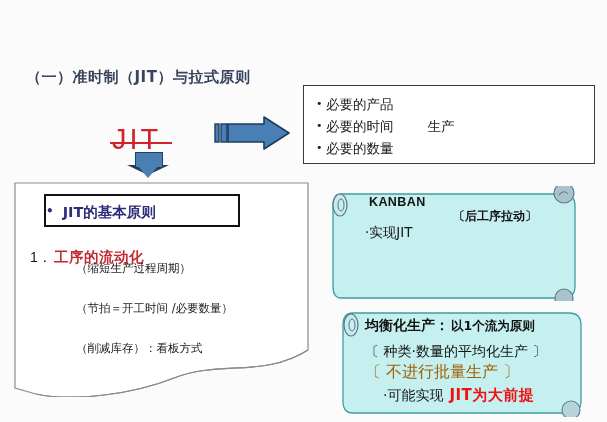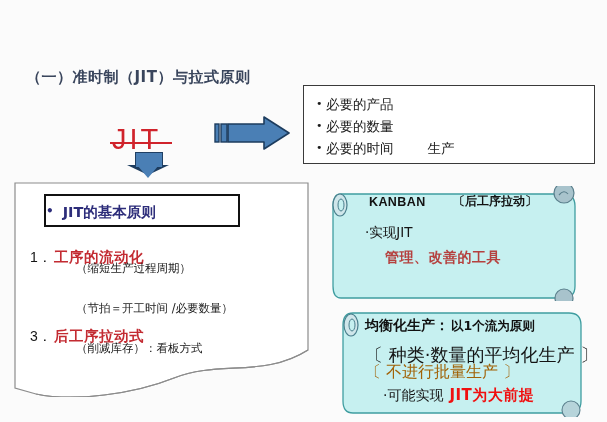--- a/index.html
+++ b/index.html
@@ -252,21 +252,21 @@
     font-size: 12.5px;
     font-weight: bold;
     color: #121212;
     letter-spacing: 0.4px;
     font-family: "Liberation Sans", sans-serif;
     white-space: nowrap;
   }
   .kb-paren {
     position: absolute;
     left: 126px;
-    top: 7px;
+    top: 22px;
     font-size: 12px;
     font-weight: bold;
     color: #121212;
     white-space: nowrap;
   }
   .kb-line1 {
     position: absolute;
     left: 38px;
     top: 38px;
     font-size: 13.5px;
@@ -295,21 +295,21 @@
   }
   .hj-title .tail {
     font-size: 12.5px;
     font-weight: bold;
     margin-left: 2px;
   }
   .hj-l1 {
     position: absolute;
     left: 28px;
     top: 38px;
-    font-size: 18px;
+    font-size: 14px;
     color: #141414;
     white-space: nowrap;
   }
   .hj-l2 {
     position: absolute;
     left: 28px;
     top: 57px;
     font-size: 16px;
     color: #a16207;
     white-space: nowrap;
@@ -354,24 +354,24 @@
       <rect x="9" y="8" width="6" height="18" fill="#4a7fb5" stroke="#1d3c5e" stroke-width="1.4"></rect>
     </svg>
   </div>
 
   <div class="req-box">
     <ul class="req-list">
       <li class="req-item">
         <span class="dot">•</span><span>必要的产品</span><span class="extra"></span>
       </li>
       <li class="req-item">
-        <span class="dot">•</span><span>必要的数量</span><span class="extra"></span>
+        <span class="dot">•</span><span>必要的时间</span><span class="extra">生产</span>
       </li>
       <li class="req-item">
-        <span class="dot">•</span><span>必要的时间</span><span class="extra">生产</span>
+        <span class="dot">•</span><span>必要的数量</span><span class="extra"></span>
       </li>
     </ul>
   </div>
 
   <div class="principle-card">
     <svg class="paper" width="295" height="215" viewBox="0 0 295 215">
       <path d="M1,1 L294,1 L294,168 C250,196 205,178 160,196 C120,212 60,220 22,212 L1,206 Z" fill="#ffffff" stroke="#8c8c8c" stroke-width="1.2"></path>
       <path d="M294,168 C250,196 205,178 160,196 C120,212 60,220 22,212" fill="none" stroke="#8c8c8c" stroke-width="1.2"></path>
     </svg>
     <div class="principle-inner">
@@ -380,23 +380,20 @@
         <div class="jit-basic-label"><span class="bul">•</span><span>JIT的基本原则</span></div>
       </div>
 
       <div class="num-row r1">
         <span class="idx">1．</span><span class="headline">工序的流动化</span>
       </div>
       <div class="sub-row s1">（缩短生产过程周期）</div>
 
       <div class="sub-row s2">（节拍＝开工时间 /必要数量）</div>
 
-      <div class="num-row r3">
-        <span class="idx">3．</span><span class="headline">后工序拉动式</span>
-      </div>
       <div class="sub-row s3">（削减库存）：看板方式</div>
 
     </div>
   </div>
 
   <div class="scroll-box kanban-box">
     <svg class="bg" width="262" height="115" viewBox="0 0 262 115">
       <path d="M14,8 L236,8 Q248,8 248,20 L248,100 Q248,112 236,112 L14,112 Q6,112 6,100 L6,20 Q6,8 14,8 Z" fill="#c6f0f0" stroke="#3f9da0" stroke-width="1.3"></path>
       <g>
         <ellipse cx="13" cy="19" rx="7" ry="11" fill="#cfe6ea" stroke="#4a7e8c" stroke-width="1.2"></ellipse>
@@ -407,21 +404,20 @@
         <path d="M232,9 q5,-6 9,-1" fill="none" stroke="#5a7f8c" stroke-width="1.2"></path>
       </g>
       <g>
         <circle cx="237" cy="112" r="9" fill="#a8c3cc" stroke="#5a7f8c" stroke-width="1.2"></circle>
       </g>
     </svg>
     <div class="scroll-content">
       <div class="kb-title">KANBAN</div>
       <div class="kb-paren">〔后工序拉动〕</div>
       <div class="kb-line1">·实现JIT</div>
-      <div class="kb-line2">管理、改善的工具</div>
     </div>
   </div>
 
   <div class="scroll-box heijunka-box">
     <svg class="bg" width="262" height="112" viewBox="0 0 262 112">
       <path d="M16,8 L232,8 Q244,8 244,20 L244,96 Q244,108 232,108 L16,108 Q6,108 6,96 L6,20 Q6,8 16,8 Z" fill="#c6f0f0" stroke="#3f9da0" stroke-width="1.3"></path>
       <g>
         <ellipse cx="14" cy="20" rx="7" ry="11" fill="#cfe6ea" stroke="#4a7e8c" stroke-width="1.2"></ellipse>
         <ellipse cx="15" cy="20" rx="3" ry="6" fill="#c6f0f0" stroke="#4a7e8c" stroke-width="1"></ellipse>
       </g>

